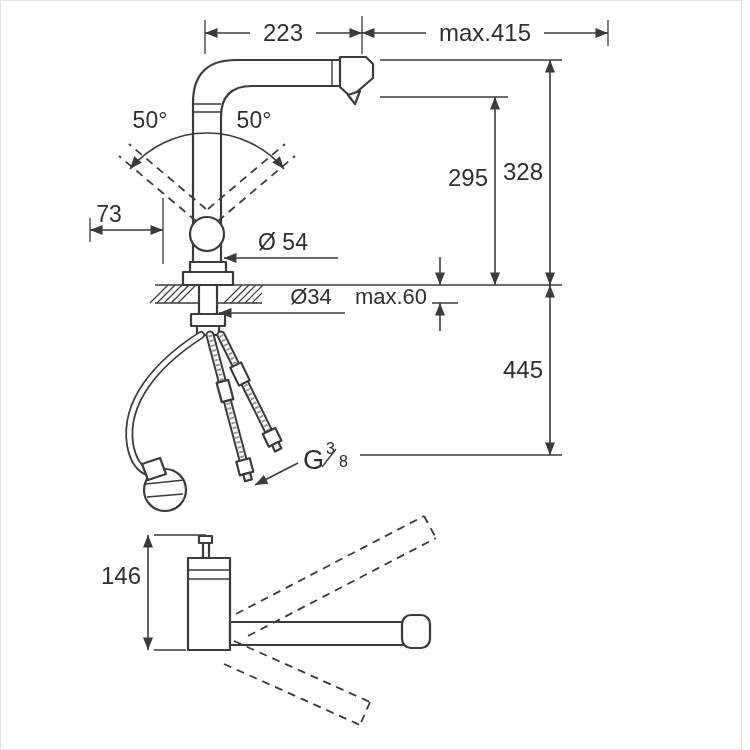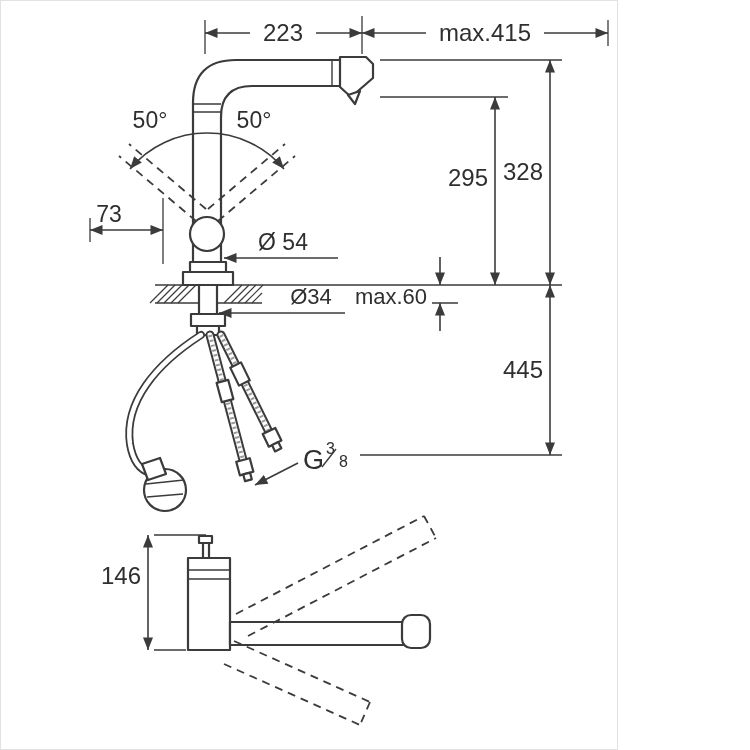--- a/index.html
+++ b/index.html
@@ -1,16 +1,16 @@
 <!DOCTYPE html>
 <html><head>
 <meta charset="utf-8">
 <style>
   html,body{margin:0;padding:0;background:#fff;}
-  .canvas{width:618px;height:750px;background:#ffffff;outline:1px solid #e2e2e2;outline-offset:-1px;position:relative;}
+  .canvas{width:742px;height:750px;background:#ffffff;outline:1px solid #e2e2e2;outline-offset:-1px;position:relative;}
   svg{display:block;}
   .obj{fill:none;stroke:#3b3b3b;stroke-width:2.2;stroke-linejoin:round;stroke-linecap:round;}
   .objf{fill:#ffffff;stroke:#3b3b3b;stroke-width:2.2;stroke-linejoin:round;}
   .thin{fill:none;stroke:#3b3b3b;stroke-width:1.4;}
   .dim{fill:none;stroke:#3b3b3b;stroke-width:1.6;}
   .ext{fill:none;stroke:#3b3b3b;stroke-width:1.3;}
   .dash{fill:none;stroke:#3b3b3b;stroke-width:1.8;stroke-dasharray:8 6;}
   .hatch{fill:none;stroke:#3b3b3b;stroke-width:1.2;}
   .tube{fill:none;stroke:#3b3b3b;stroke-width:9;stroke-linecap:round;}
   .tube8{fill:none;stroke:#3b3b3b;stroke-width:8;stroke-linecap:round;}

